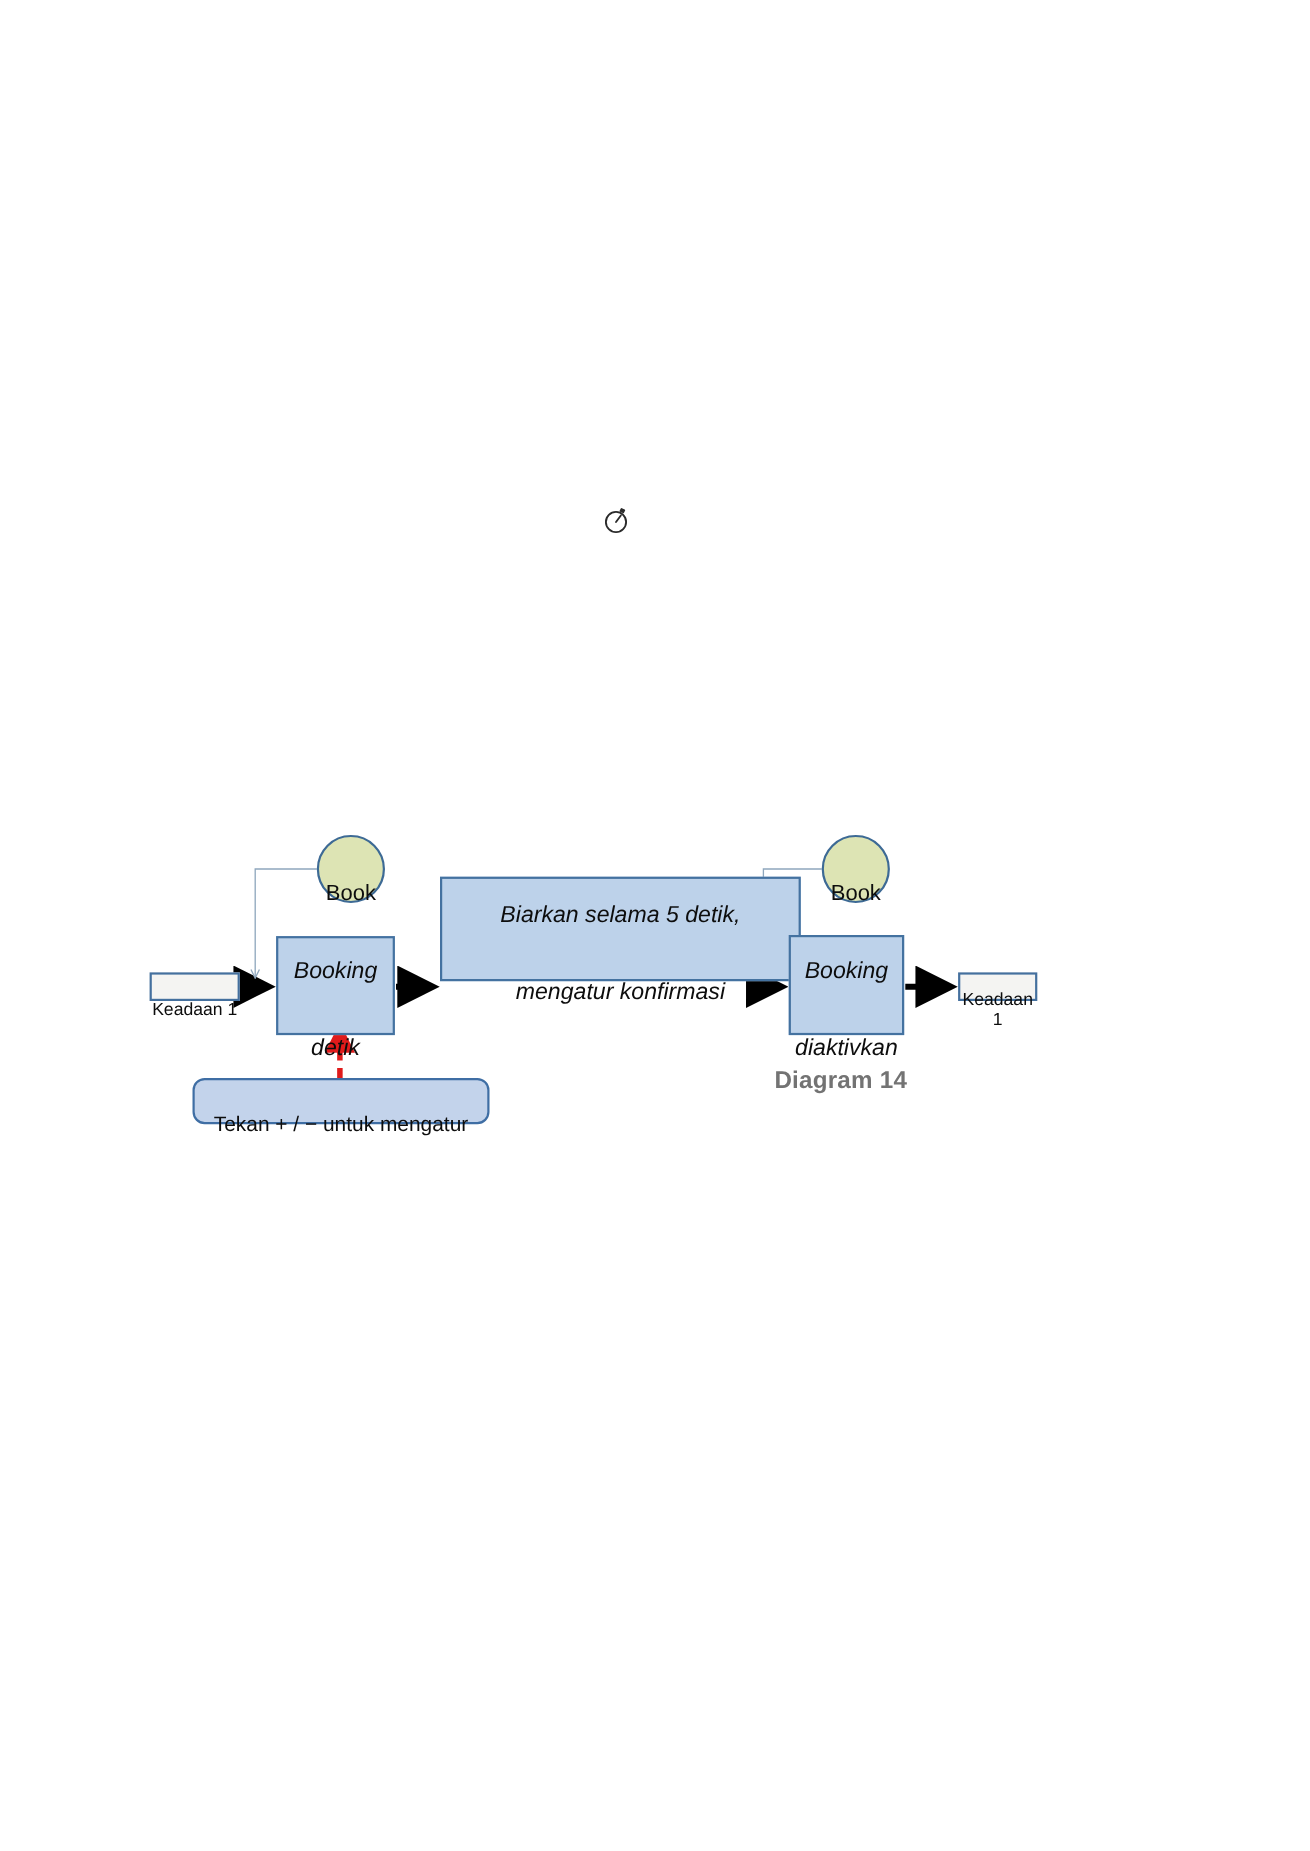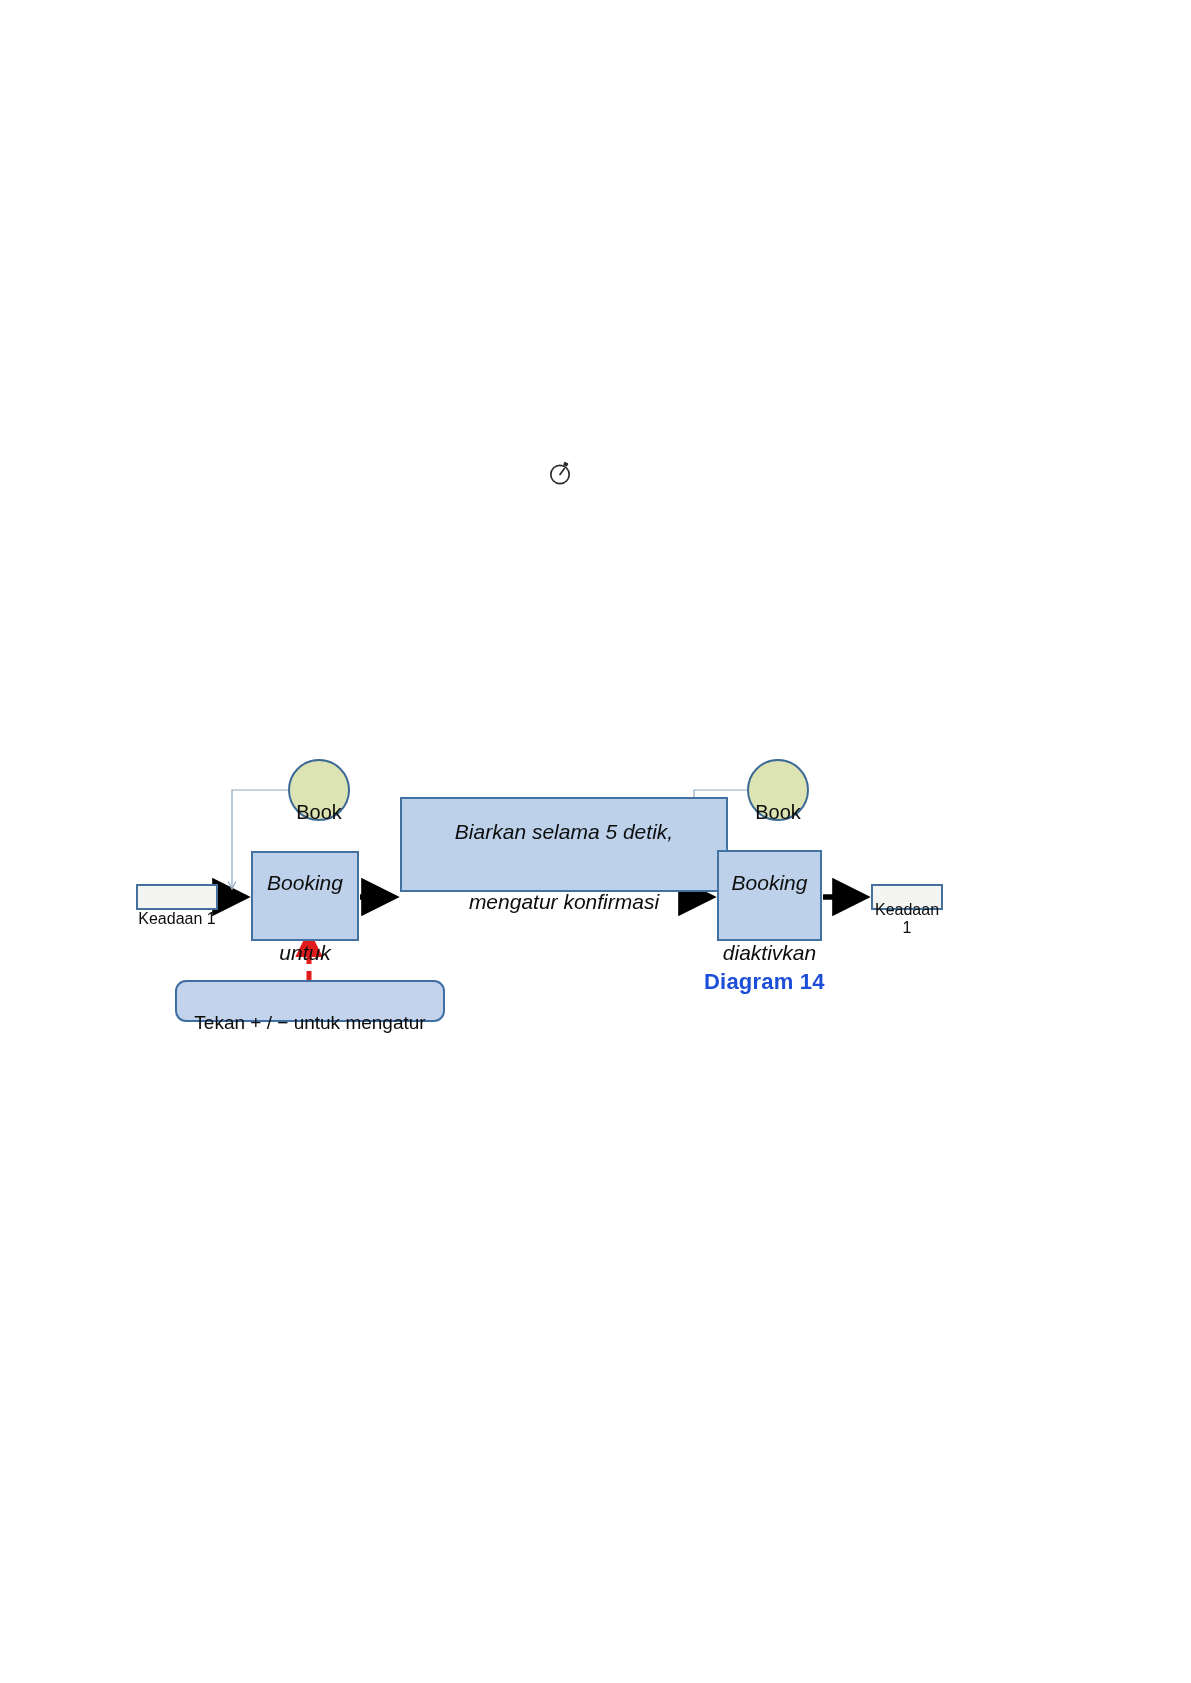--- a/index.html
+++ b/index.html
@@ -96,21 +96,21 @@
   #book-circle-right { left: 747px; top: 759px; width: 62px; height: 62px; }
 
   #hint-tekan { left: 175px; top: 980px; width: 270px; height: 42px; }
 
   #caption-diagram {
     position: absolute;
     left: 704px;
     top: 969px;
     font-size: 22px;
     font-weight: bold;
-    color: #1d4ed8;
+    color: #737373;
     letter-spacing: 0.2px;
     white-space: nowrap;
   }
 
   .node span { display: block; margin-top: 44px; }
 </style>
 </head>
 <body>
 
 <div id="page">
@@ -160,21 +160,21 @@
       <line x1="309" y1="980" x2="309" y2="936" marker-end="url(#arrow-red)"></line>
     </g>
   </svg>
 
   <div class="node state-box" id="state-start">
     <span>Keadaan 1</span>
   </div>
 
   <div class="node proc-box" id="box-booking-waktu">
     <span>Booking</span>
-    <span>untuk</span>
+    <span>detik</span>
   </div>
 
   <div class="node proc-box" id="box-biarkan">
     <div>
       <span>Biarkan selama 5 detik,</span>
       <span>mengatur konfirmasi</span>
     </div>
   </div>
 
   <div class="node proc-box" id="box-booking-aktif">

